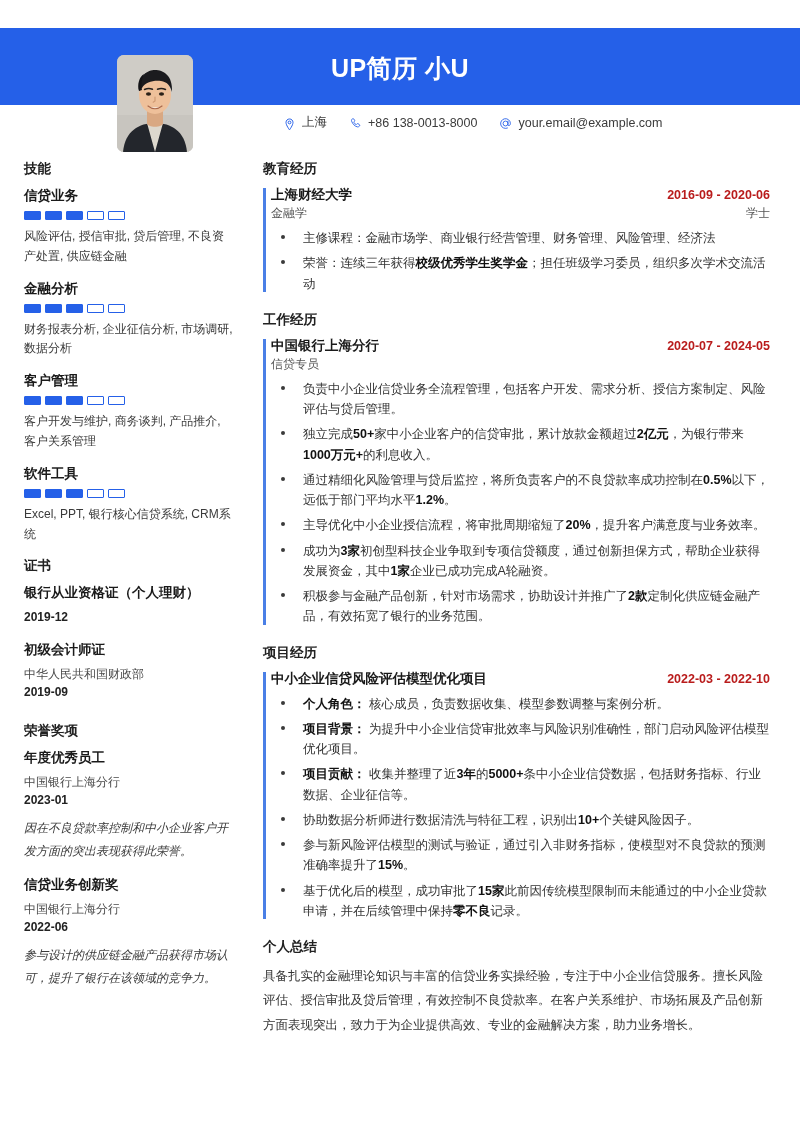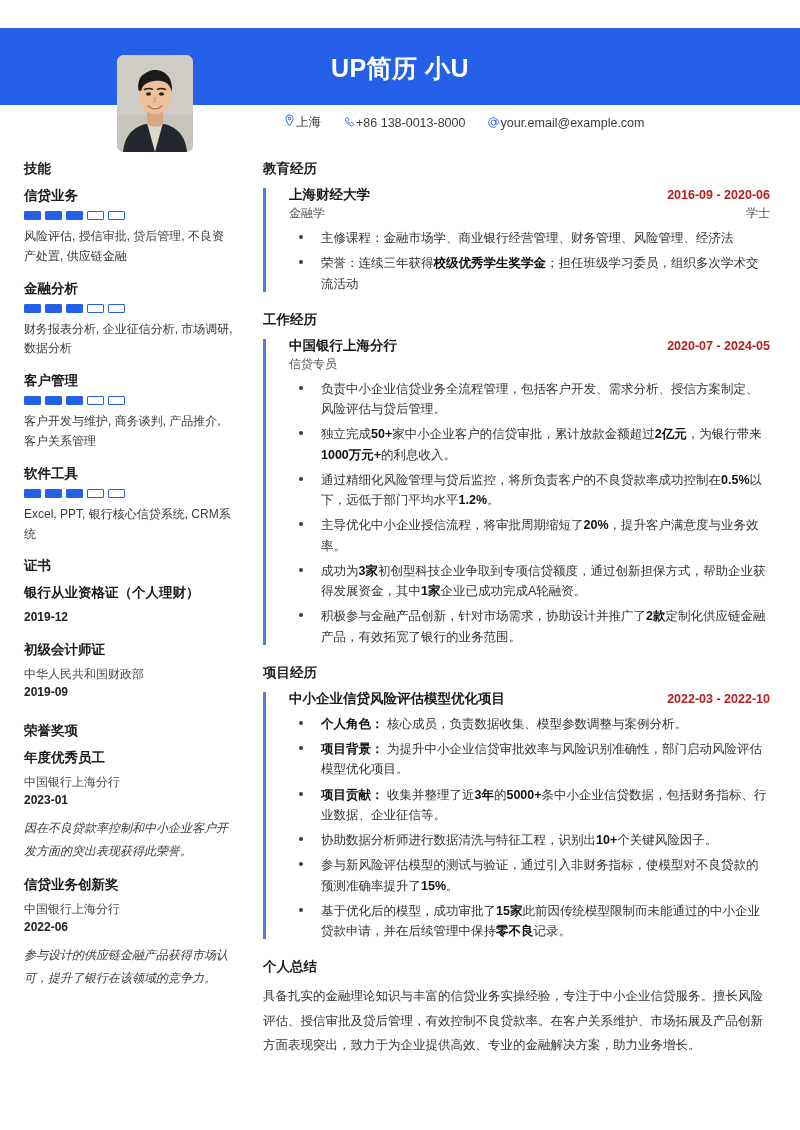--- a/index.html
+++ b/index.html
@@ -53,21 +53,21 @@
   .contact-row {
     position: absolute;
     top: 114px; left: 283px;
     display: flex;
     align-items: center;
     gap: 22px;
     font-size: 12.5px;
     color: #3b3b3b;
     z-index: 4;
   }
-  .contact-item { display: flex; align-items: flex-start; }
+  .contact-item { display: flex; align-items: flex-end; gap: 6px; }
   .contact-item .ci { width: 13px; height: 13px; flex: none; display: block; }
   .contact-item .ci svg { display: block; width: 13px; height: 13px; }
 
   
   .cols {
     position: absolute;
     top: 160px; left: 0;
     width: 800px;
     display: flex;
     align-items: flex-start;
@@ -125,21 +125,21 @@
   
   .m-section { margin-bottom: 17px; }
   .m-section-title {
     font-size: 13.5px;
     font-weight: bold;
     color: #222;
     margin: 0 0 8px 0;
   }
   .entry {
     position: relative;
-    padding-left: 26px;
+    padding-left: 8px;
   }
   .entry::before {
     content: "";
     position: absolute;
     left: 0; top: 2px; bottom: 2px;
     width: 3px;
     background: #4a7fe6;
   }
   .entry-head {
     display: flex;

